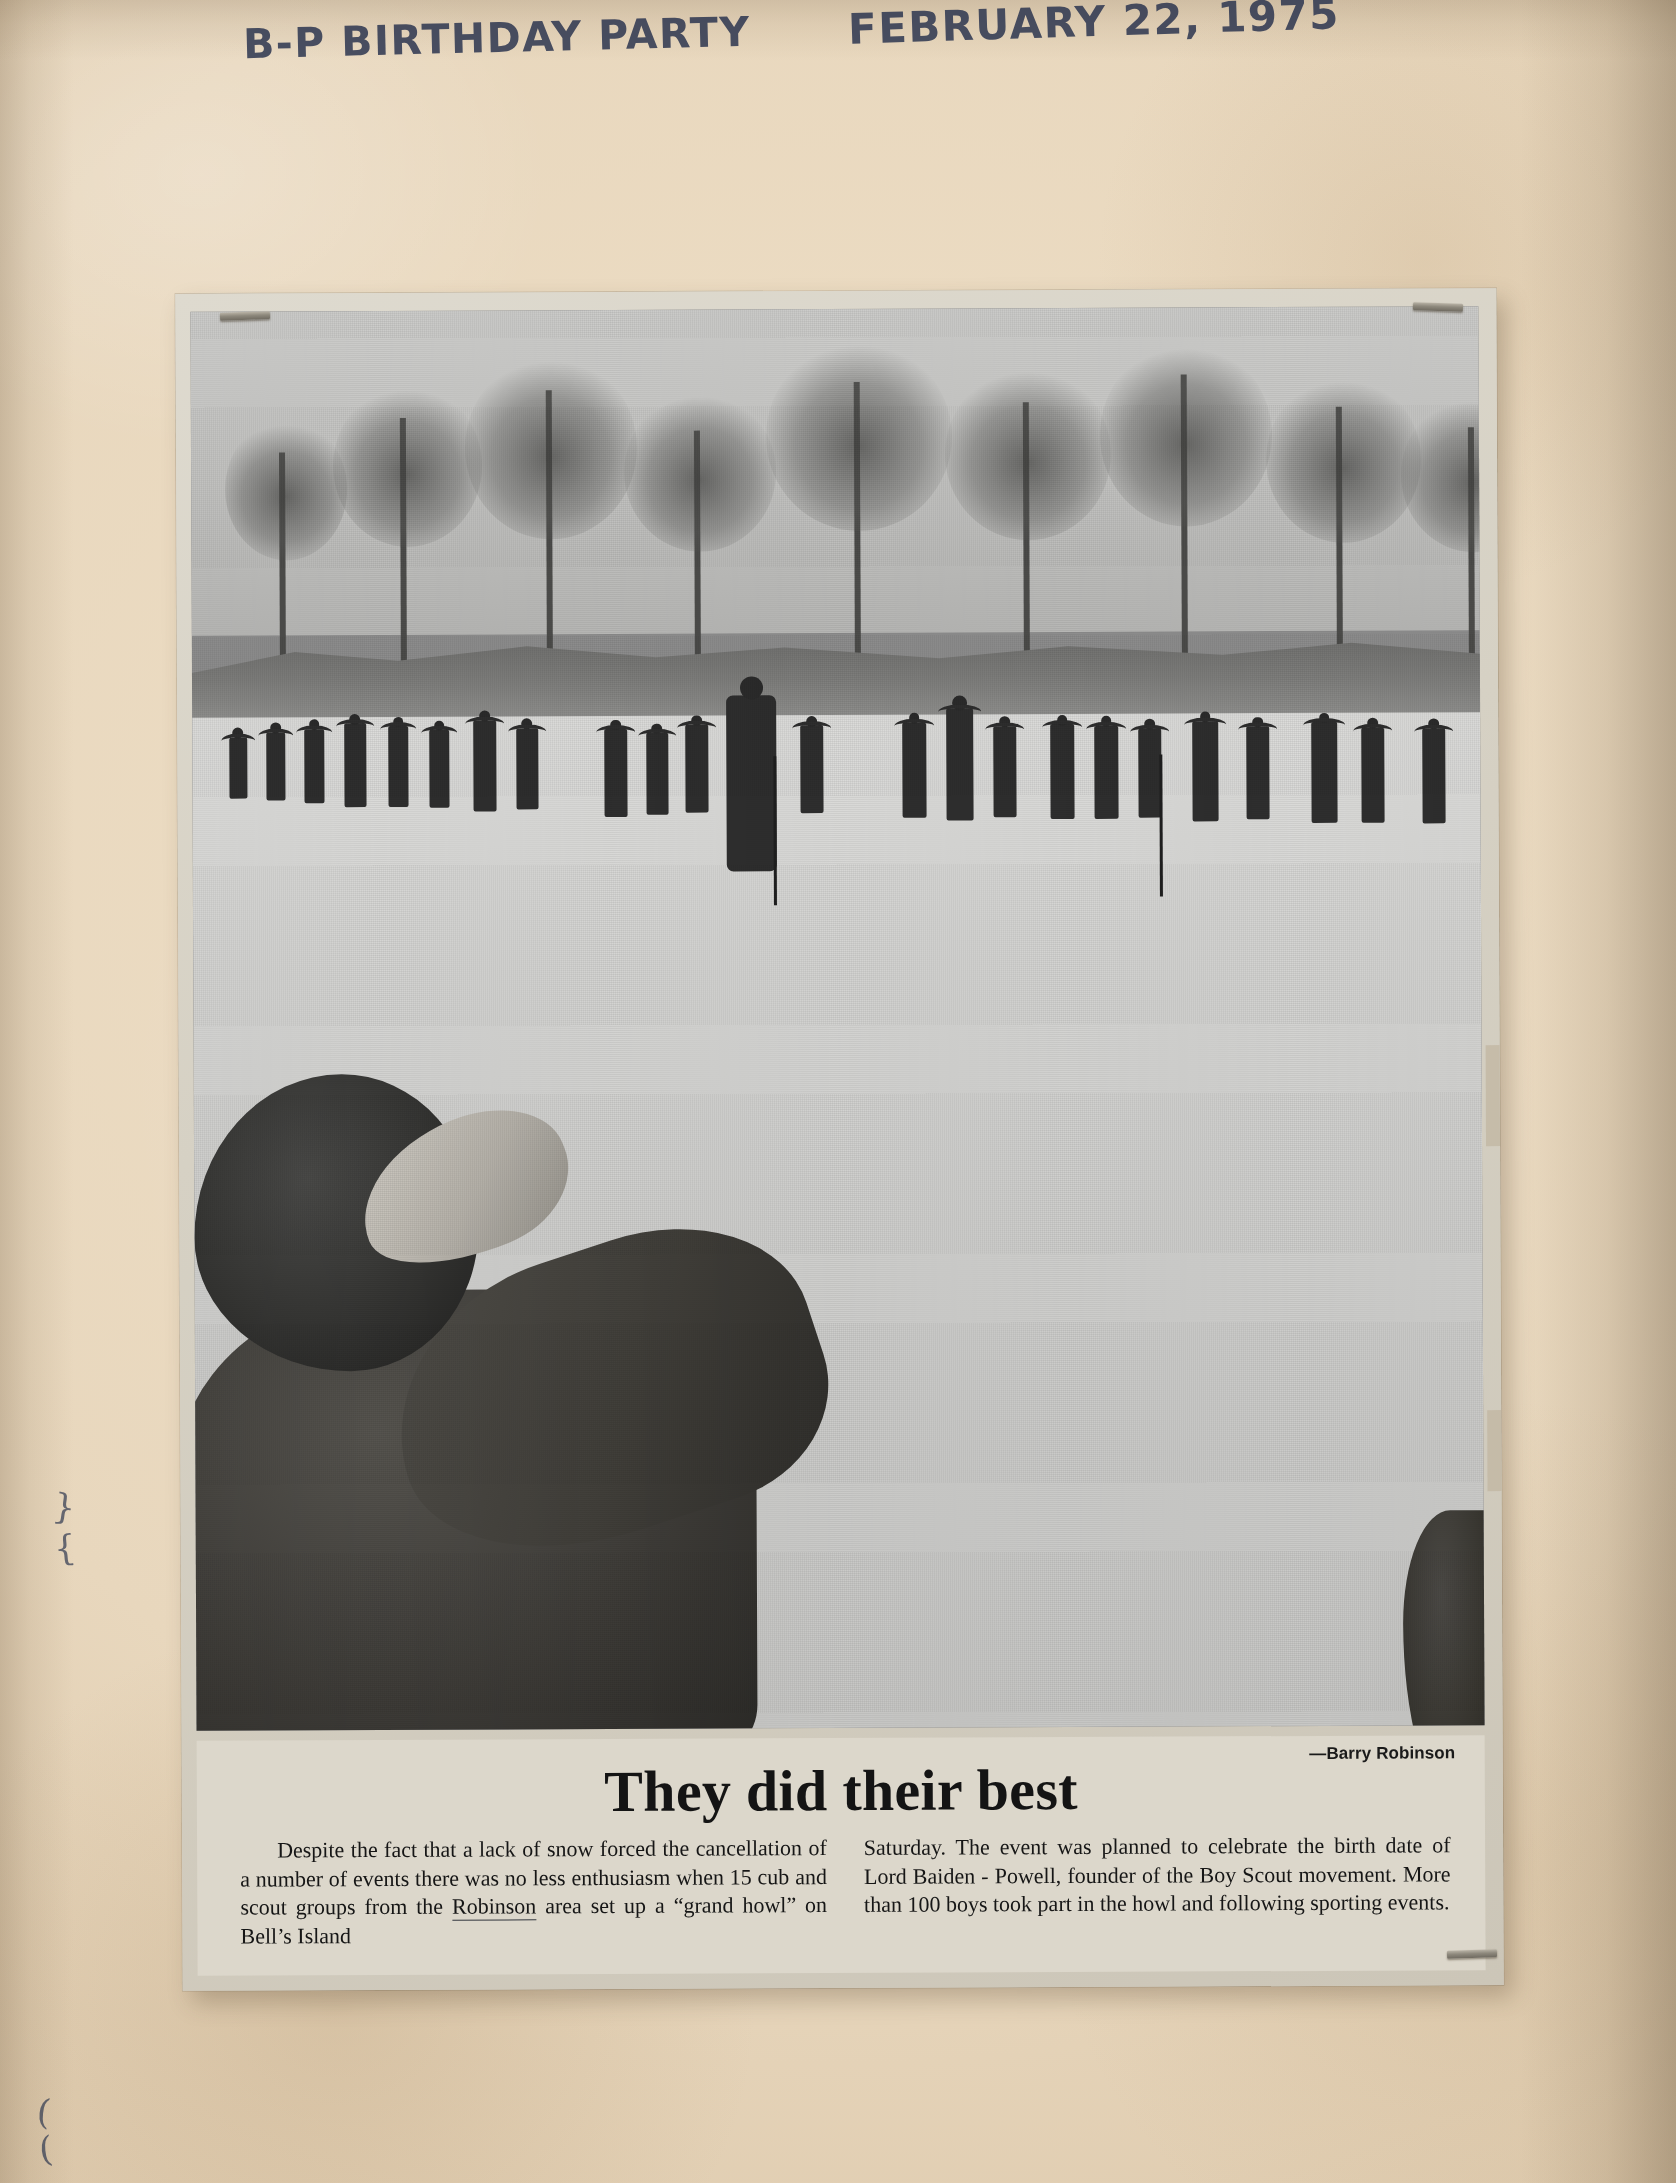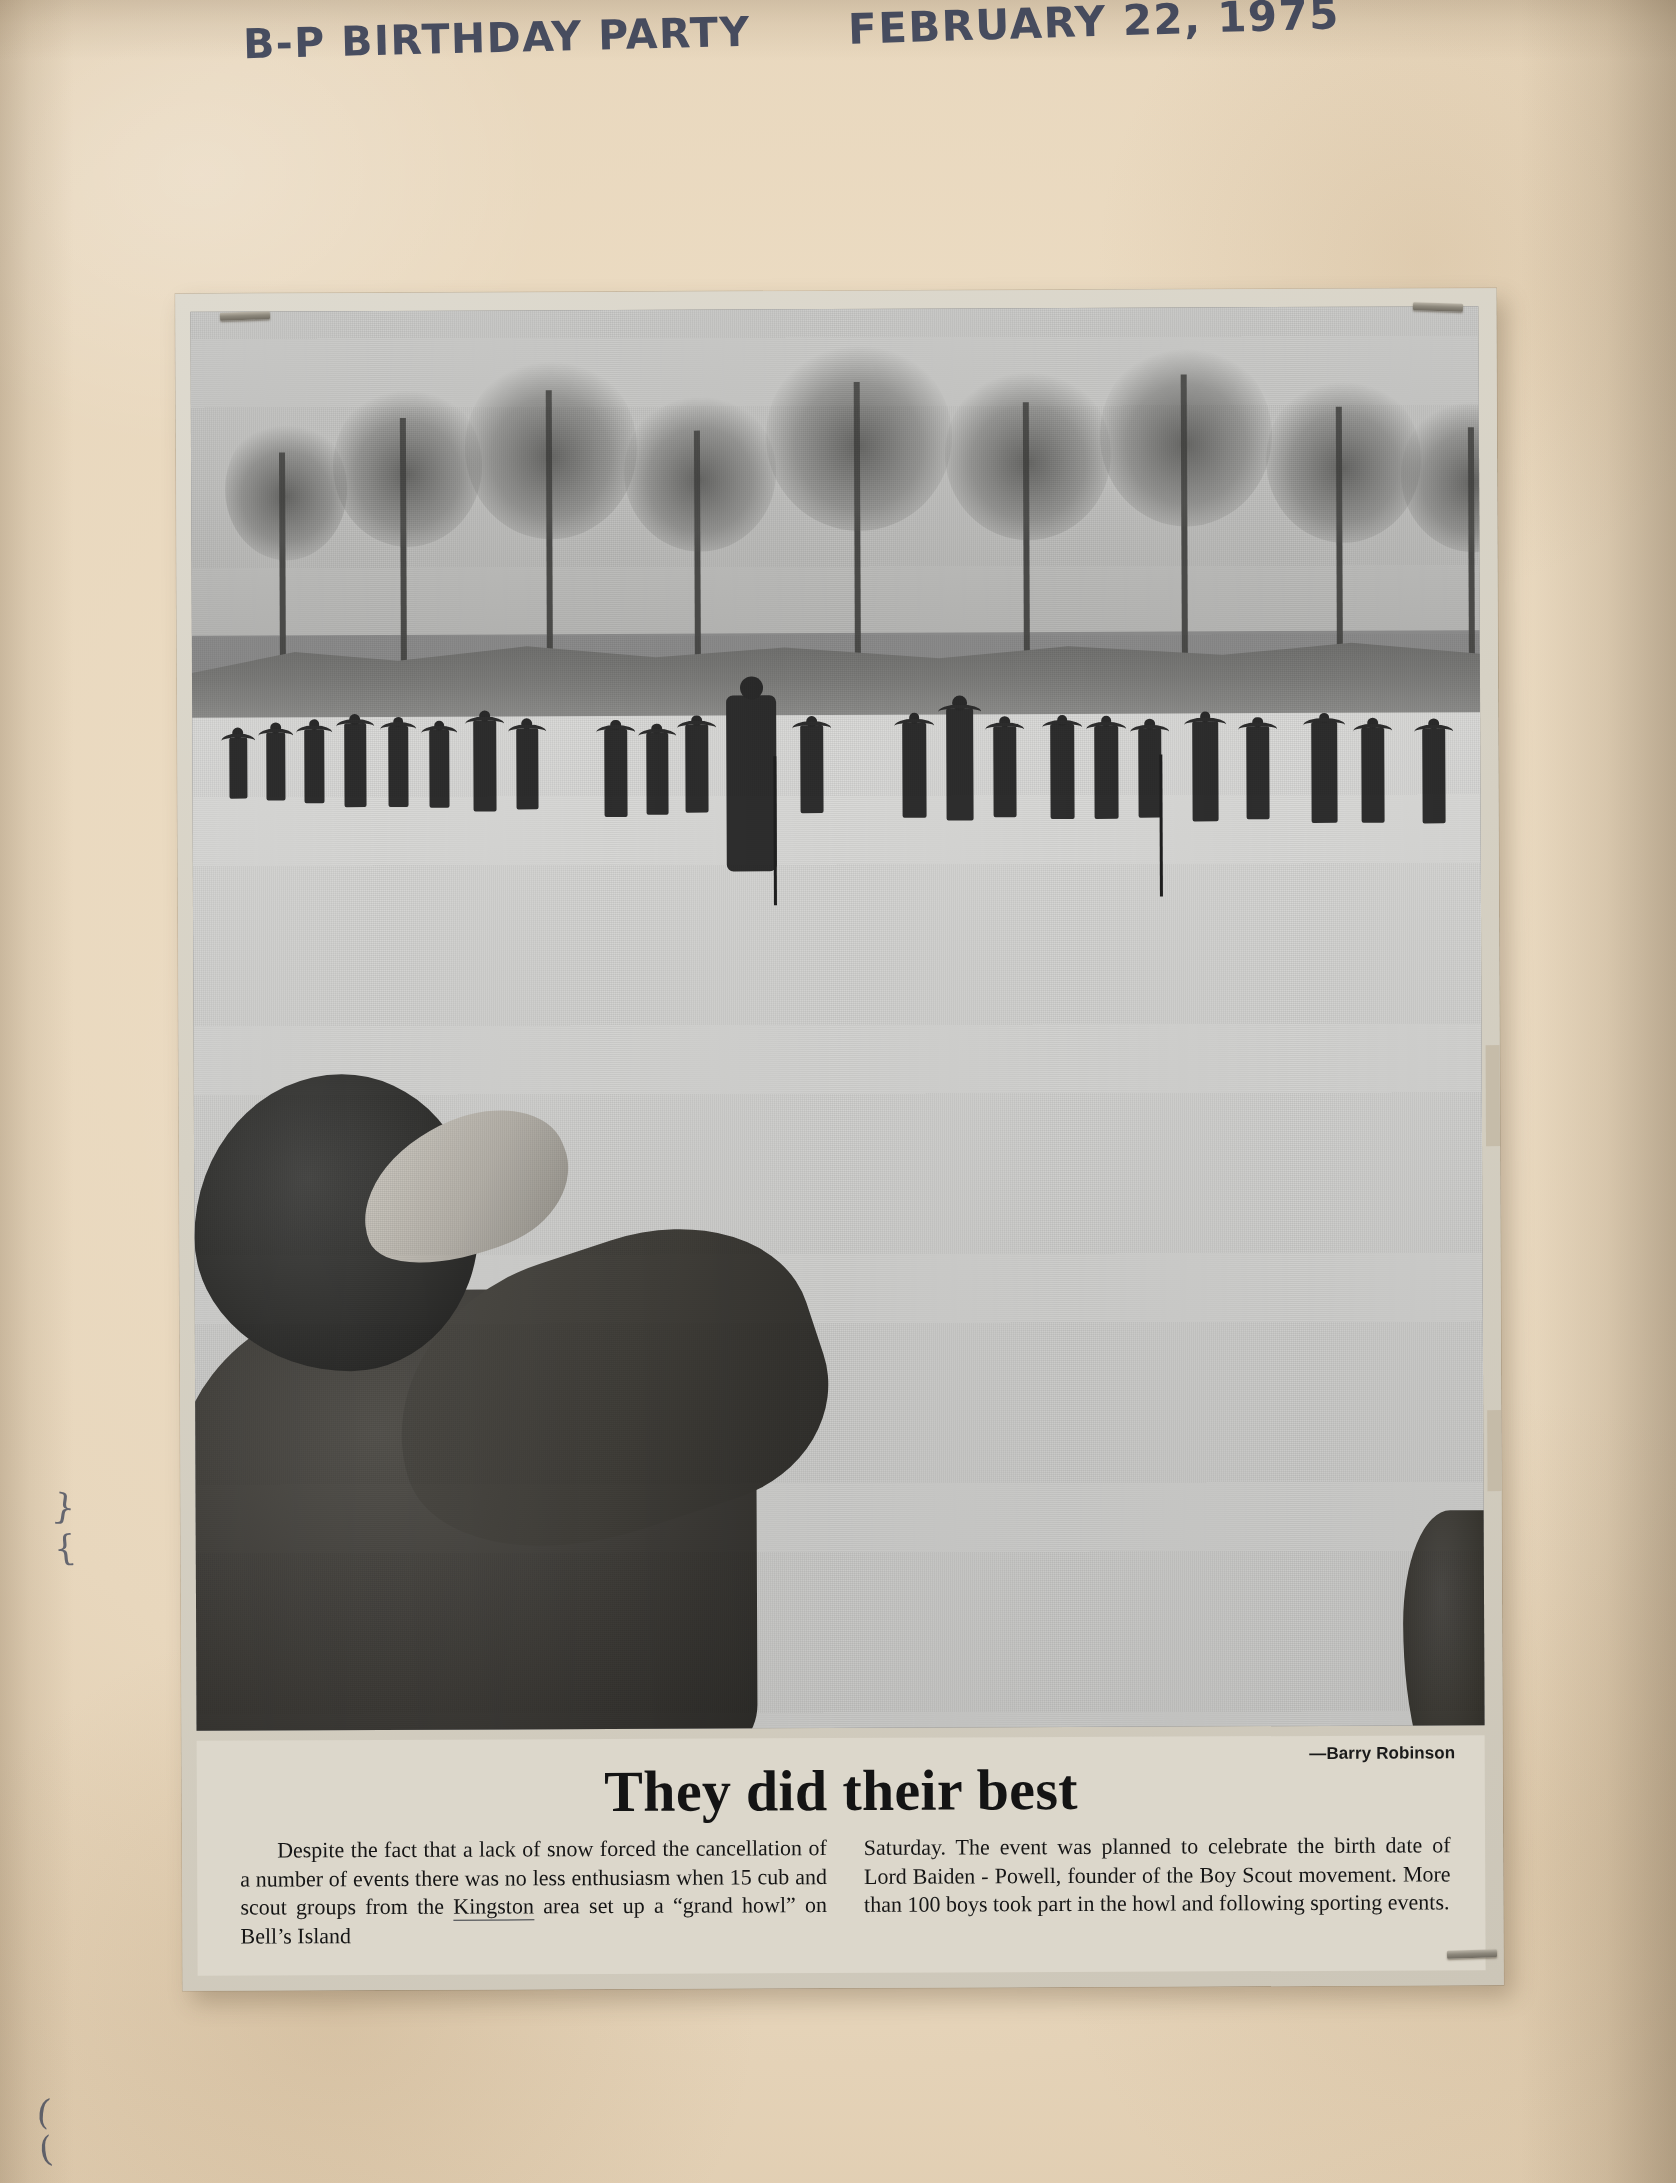--- a/index.html
+++ b/index.html
@@ -514,21 +514,21 @@
         </div>
 
         <div class="grain"></div>
       </div>
 
       <div class="caption-area">
         <div class="credit">—Barry Robinson</div>
         <div class="headline">They did their best</div>
         <div class="cols">
           <div class="col first">
-            <p>Despite the fact that a lack of snow forced the cancellation of a number of events there was no less enthusiasm when 15 cub and scout groups from the <span class="underline-word">Kingston</span> area set up a “grand howl” on Bell’s Island</p>
+            <p>Despite the fact that a lack of snow forced the cancellation of a number of events there was no less enthusiasm when 15 cub and scout groups from the <span class="underline-word">Robinson</span> area set up a “grand howl” on Bell’s Island</p>
           </div>
           <div class="col">
             <p>Saturday. The event was planned to celebrate the birth date of Lord Baiden - Powell, founder of the Boy Scout movement. More than 100 boys took part in the howl and following sporting events.</p>
           </div>
         </div>
       </div>
 
       <div class="tear" id="tear-1"></div>
       <div class="tear" id="tear-2"></div>
     </div>

